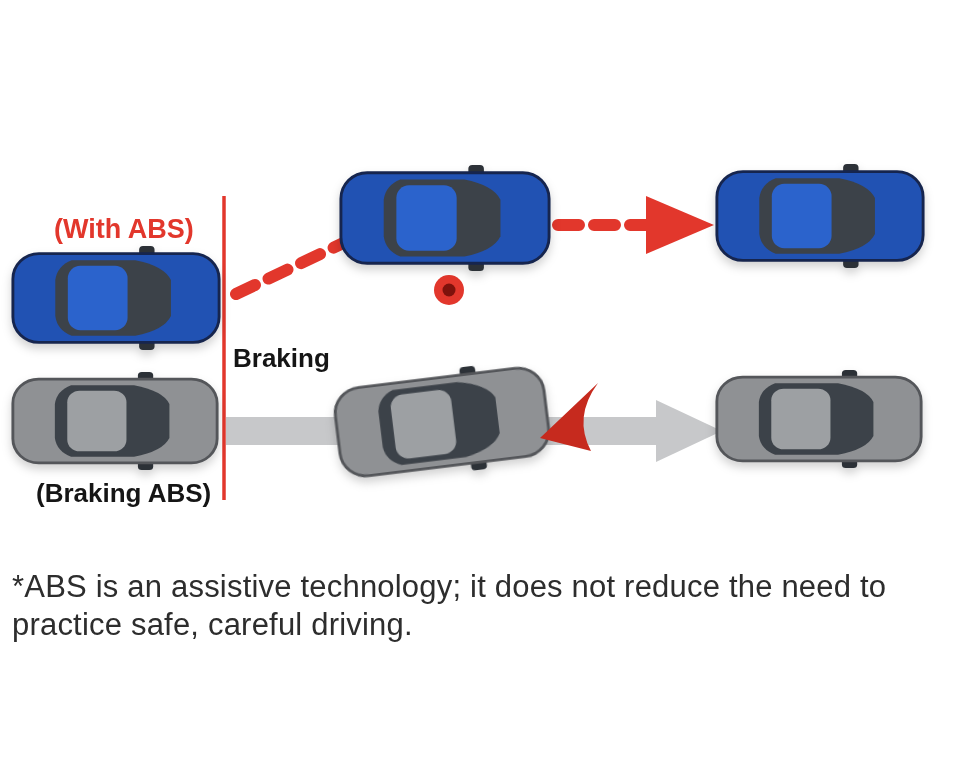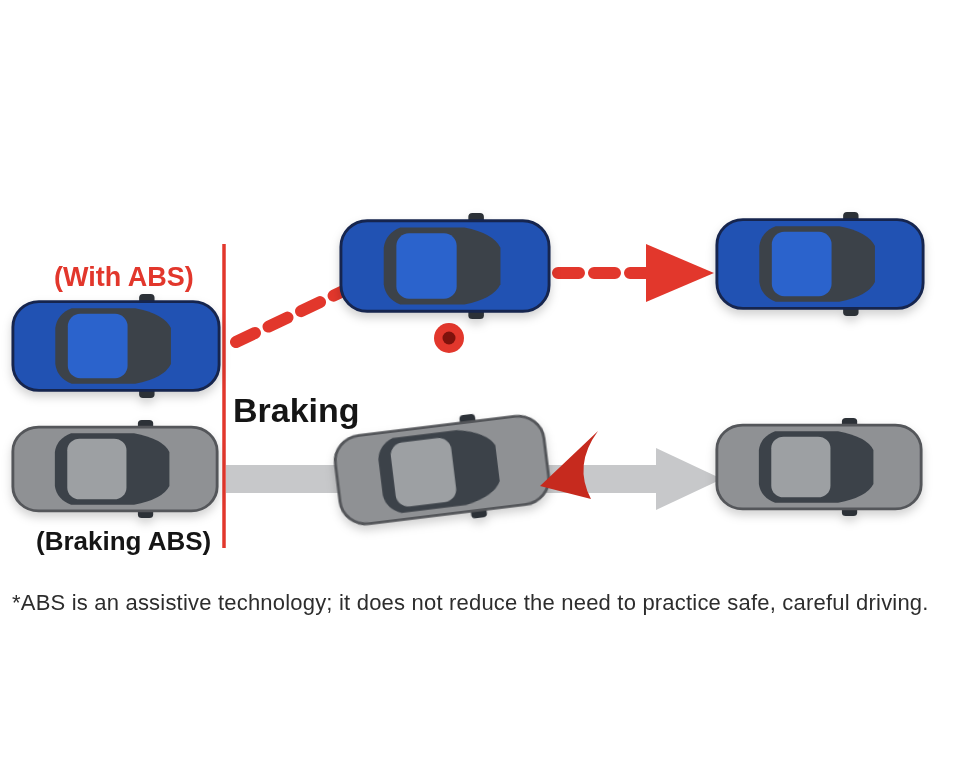--- a/index.html
+++ b/index.html
@@ -3,34 +3,34 @@
 <meta charset="utf-8">
 <style>
   * { margin: 0; padding: 0; box-sizing: border-box; }
   html, body { width: 968px; height: 760px; }
   body {
     background: #ffffff;
     font-family: "Liberation Sans", sans-serif;
     position: relative;
     overflow: hidden;
   }
-  .canvas { position: absolute; inset: 0; margin-top: 48px; }
+  .canvas { position: absolute; inset: 0; }
   .layer { position: absolute; left: 0; top: 0; }
   .under { z-index: 1; }
   .over  { z-index: 3; }
 
   .label { position: absolute; z-index: 4; font-weight: bold; white-space: nowrap; }
   .with-abs    { left: 54px;  top: 214px; font-size: 27px; color: var(--accent-red, #e2372c); }
-  .braking     { left: 233px; top: 343px; font-size: 34px; color: #151515; }
+  .braking     { left: 233px; top: 343px; font-size: 26px; color: #151515; }
   .without-abs { left: 36px;  top: 478px; font-size: 26px; color: #151515; }
 
   .footnote {
     position: absolute; z-index: 4;
-    left: 12px; top: 542px; width: 940px;
-    font-size: 22px; line-height: 1.22;
+    left: 12px; top: 568px; width: 940px;
+    font-size: 31px; line-height: 1.22;
     color: #2d2d2d; letter-spacing: .2px;
   }
 
   .car { position: absolute; z-index: 2; filter: drop-shadow(0 5px 5px rgba(0,0,0,.18)); }
   .car svg { width: 100%; height: 100%; display: block; overflow: visible; }
   .car .mirror { fill: #2c3137; }
   .car .glass  { fill: #3c4249; }
   .car-blue .body { fill: var(--abs-car-body, #2152b3); stroke: #16254e; stroke-width: 3; }
   .car-blue .roof { fill: var(--abs-car-roof, #2b63cc); }
   .car-gray .body { fill: var(--no-abs-car-body, #8f9194); stroke: #54565a; stroke-width: 3; }

